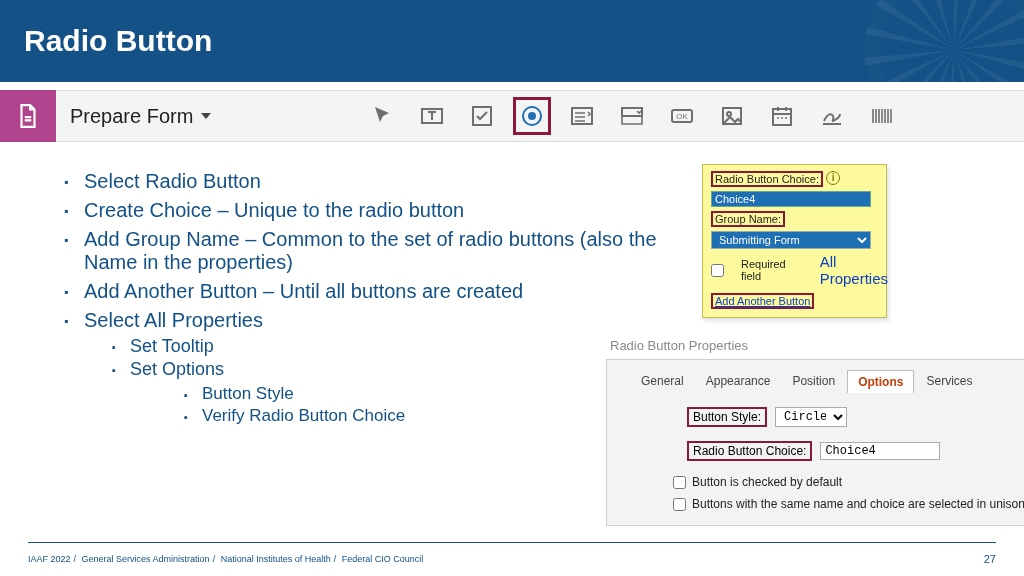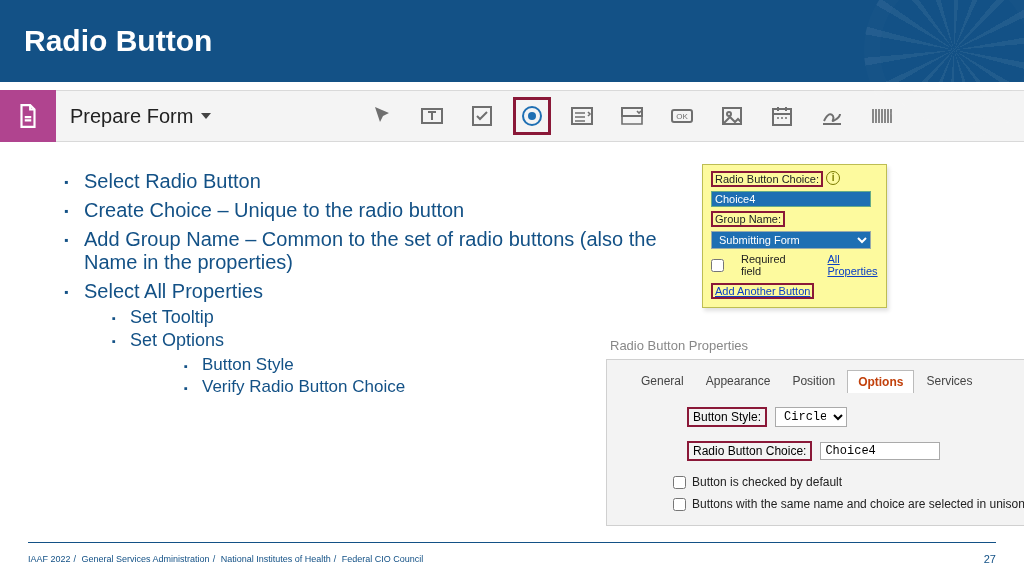--- a/index.html
+++ b/index.html
@@ -46,21 +46,21 @@
   
   .popup { position: absolute; top: 22px; left: 678px; width: 185px; background: #fdfa9e; border: 1px solid #bdbd53; padding: 6px 8px 8px 8px; font-size: 11px; color: #222; font-family: "Segoe UI", Arial, sans-serif; box-shadow: 2px 3px 4px rgba(0,0,0,.12); }
   .popup .row { margin-bottom: 4px; }
   .popup .lbl { display: inline-block; }
   .popup .boxed { border: 2px solid #8a1838; padding: 0 2px; }
   .popup input[type=text], .popup select { width: 160px; font-size: 11px; padding: 1px 3px; border: 1px solid #9aa; }
   .popup input[type=text].sel { background: #1e6fb3; color: #fff; border: 1px solid #6a8; }
   .popup select.sel { background: #1e6fb3; color: #fff; }
   .popup .info { display: inline-block; width: 14px; height: 14px; border: 1.5px solid #7b7b00; border-radius: 50%; color: #7b7b00; font-size: 10px; font-weight: 700; text-align: center; line-height: 12px; vertical-align: top; }
   .popup .required-row { display: flex; align-items: center; gap: 17px; margin-top: 4px; }
-  .popup .allprops { color: #0b40c4; text-decoration: underline; font-size: 11px; }
+  .popup .allprops { color: #0b40c4; font-size: 15px; }
   .popup .another { color: #0b40c4; text-decoration: underline; border: 2px solid #8a1838; padding: 0 2px; display: inline-block; margin-top: 6px; }
 
   
   .props { position: absolute; left: 582px; top: 192px; width: 430px; font-family: "Segoe UI", Arial, sans-serif; }
   .props-title { color: #888; font-size: 13px; padding: 4px 0 6px 4px; }
   .props-body { background: #f3f3f3; border: 1px solid #d0d0d0; padding: 0 10px 14px 10px; }
   .tabs { display: flex; gap: 2px; margin-top: 10px; margin-left: 14px; font-size: 12px; color: #444; }
   .tabs .tab { padding: 4px 10px 4px 10px; }
   .tabs .tab.active { background: #fff; border: 1px solid #bbb; border-bottom: none; color: #c2410c; font-weight: bold; }
   .opt-row { display: flex; align-items: center; gap: 8px; margin: 14px 0 0 70px; font-size: 12px; }
@@ -168,20 +168,21 @@
   </div>
 </div>
 
 <div class="main">
 
   <div class="bullets">
     <ul>
       <li>Select Radio Button</li>
       <li>Create Choice – Unique to the radio button</li>
       <li>Add Group Name – Common to the set of radio buttons (also the Name in the properties)</li>
+      <li>Add Another Button – Until all buttons are created</li>
       <li>
         <span>Select All Properties</span>
         <ul>
           <li>Set Tooltip</li>
           <li>
             <span>Set Options</span>
             <ul>
               <li>Button Style</li>
               <li>Verify Radio Button Choice</li>
             </ul>

